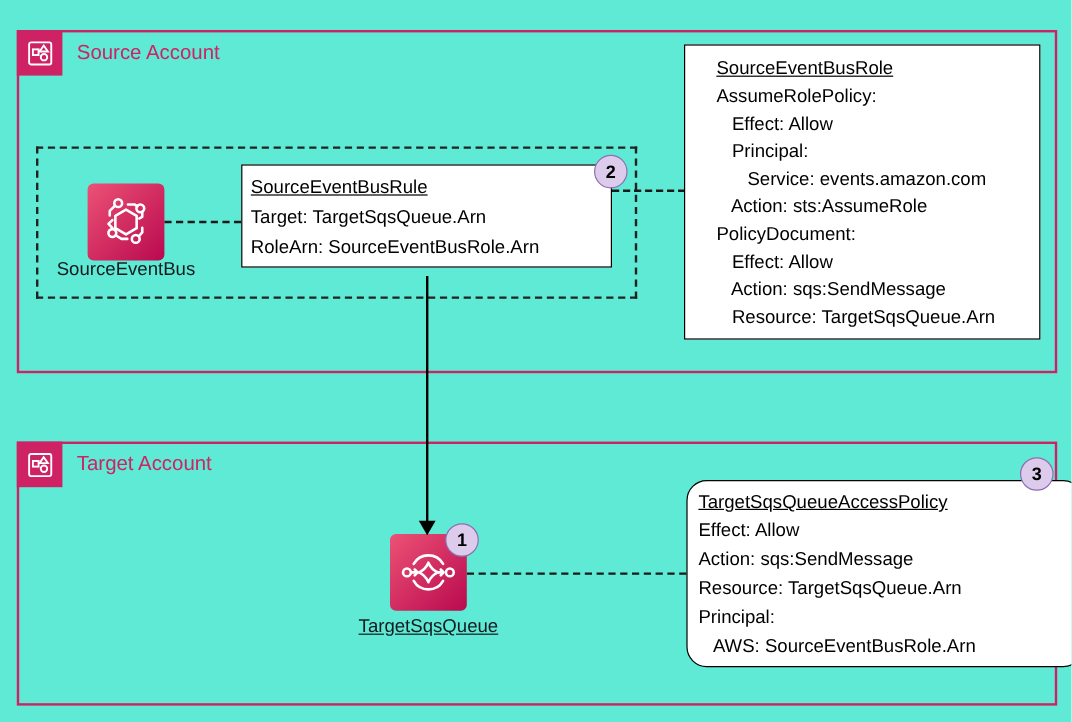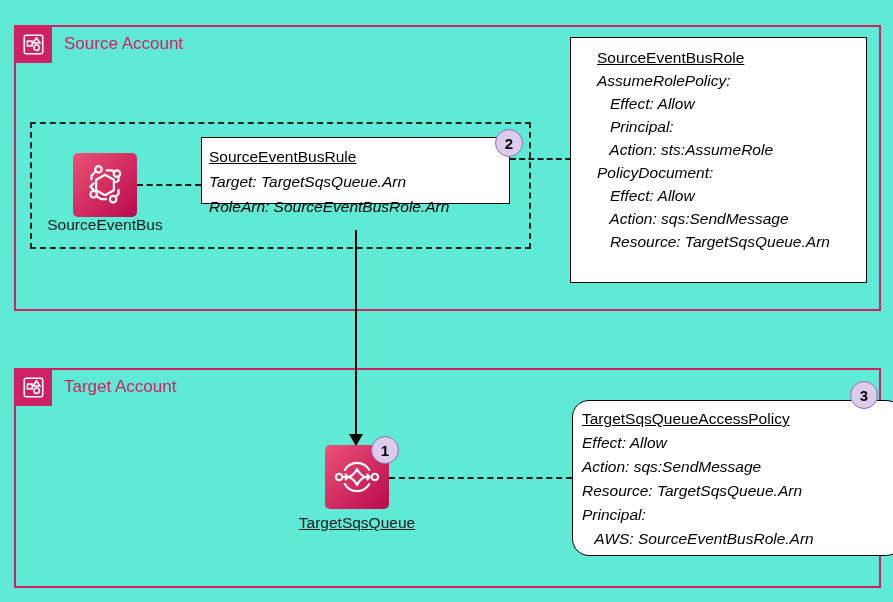--- a/index.html
+++ b/index.html
@@ -12,21 +12,21 @@
     display:flex;align-items:center;justify-content:center;z-index:2;}
   .group-label{position:absolute;font-size:17px;color:var(--pink,#CE2264);z-index:2;white-space:nowrap;}
   .scope-box{position:absolute;border:2px dashed #222;z-index:1;}
   .service-icon{position:absolute;width:64px;height:64px;border-radius:5px;
     background:linear-gradient(135deg,var(--icon-gradient-start,#EC5275) 0%,var(--icon-gradient-end,#B9094F) 100%);
     display:flex;align-items:center;justify-content:center;z-index:3;}
   .node-label{position:absolute;font-size:15.5px;color:#16191f;text-align:center;z-index:3;white-space:nowrap;}
   .info-box{position:absolute;background:#fff;border:1.5px solid #000;box-sizing:border-box;
     font-size:15.5px;z-index:3;}
   .box-title{text-decoration:underline;white-space:pre;}
-  .box-line{white-space:pre;font-style:italic;}
+  .box-line{white-space:pre;}
   .rule-box{padding:6px 7px 0;line-height:25px;}
   .role-box{padding:8px 26px 0;line-height:23px;}
   .policy-box{padding:6px 9px 0;line-height:24px;}
   .badge{position:absolute;width:28px;height:28px;border-radius:50%;
     background:var(--badge-fill,#DDCBEC);border:1.5px solid var(--badge-border,#8E6FB0);
     box-sizing:border-box;display:flex;align-items:center;justify-content:center;
     font-size:15px;font-weight:bold;color:#000;z-index:5;}
   .conn-h{position:absolute;border-top:2px dashed #1a1a1a;height:0;z-index:2;}
   .arrow-line{position:absolute;width:0;border-left:2px solid #000;z-index:4;}
   .arrow-head{position:absolute;width:0;height:0;border-left:7px solid transparent;
@@ -63,37 +63,38 @@
       <circle cx="13.5" cy="32.5" r="3"></circle>
       <polyline points="16,34.2 20.5,37 25,37"></polyline>
       <circle cx="31.5" cy="37" r="3"></circle>
       <polyline points="33.8,35 36.5,32 36.5,28.5"></polyline>
     </svg>
   </div>
   <div class="node-label" style="left:25px;top:216px;width:160px;">SourceEventBus</div>
 
   <div class="conn-h" style="left:137px;top:184px;width:64px;"></div>
 
-  <div class="info-box rule-box" style="left:201px;top:137px;width:309px;height:67px;">
+  <div class="info-box rule-box" style="left:201px;top:137px;width:309px;height:86px;">
     <div class="box-title">SourceEventBusRule</div>
     <div>
         <div class="box-line">Target: TargetSqsQueue.Arn</div>
         <div class="box-line">RoleArn: SourceEventBusRole.Arn</div>
       </div>
   </div>
   <div class="badge" style="left:495px;top:129px;">2</div>
 
   <div class="conn-h" style="left:510px;top:158px;width:61px;"></div>
 
   <div class="info-box role-box" style="left:570px;top:37px;width:297px;height:246px;">
     <div class="box-title">SourceEventBusRole</div>
     <div>
         <div class="box-line">AssumeRolePolicy:</div>
         <div class="box-line">   Effect: Allow</div>
         <div class="box-line">   Principal:</div>
+        <div class="box-line">      Service: events.amazon.com</div>
         <div class="box-line">   Action: sts:AssumeRole</div>
         <div class="box-line">PolicyDocument:</div>
         <div class="box-line">   Effect: Allow</div>
         <div class="box-line">   Action: sqs:SendMessage</div>
         <div class="box-line">   Resource: TargetSqsQueue.Arn</div>
       </div>
   </div>
 
   <div class="arrow-line" style="left:355px;top:230px;height:205px;"></div>
   <div class="arrow-head" style="left:349px;top:434px;"></div>

